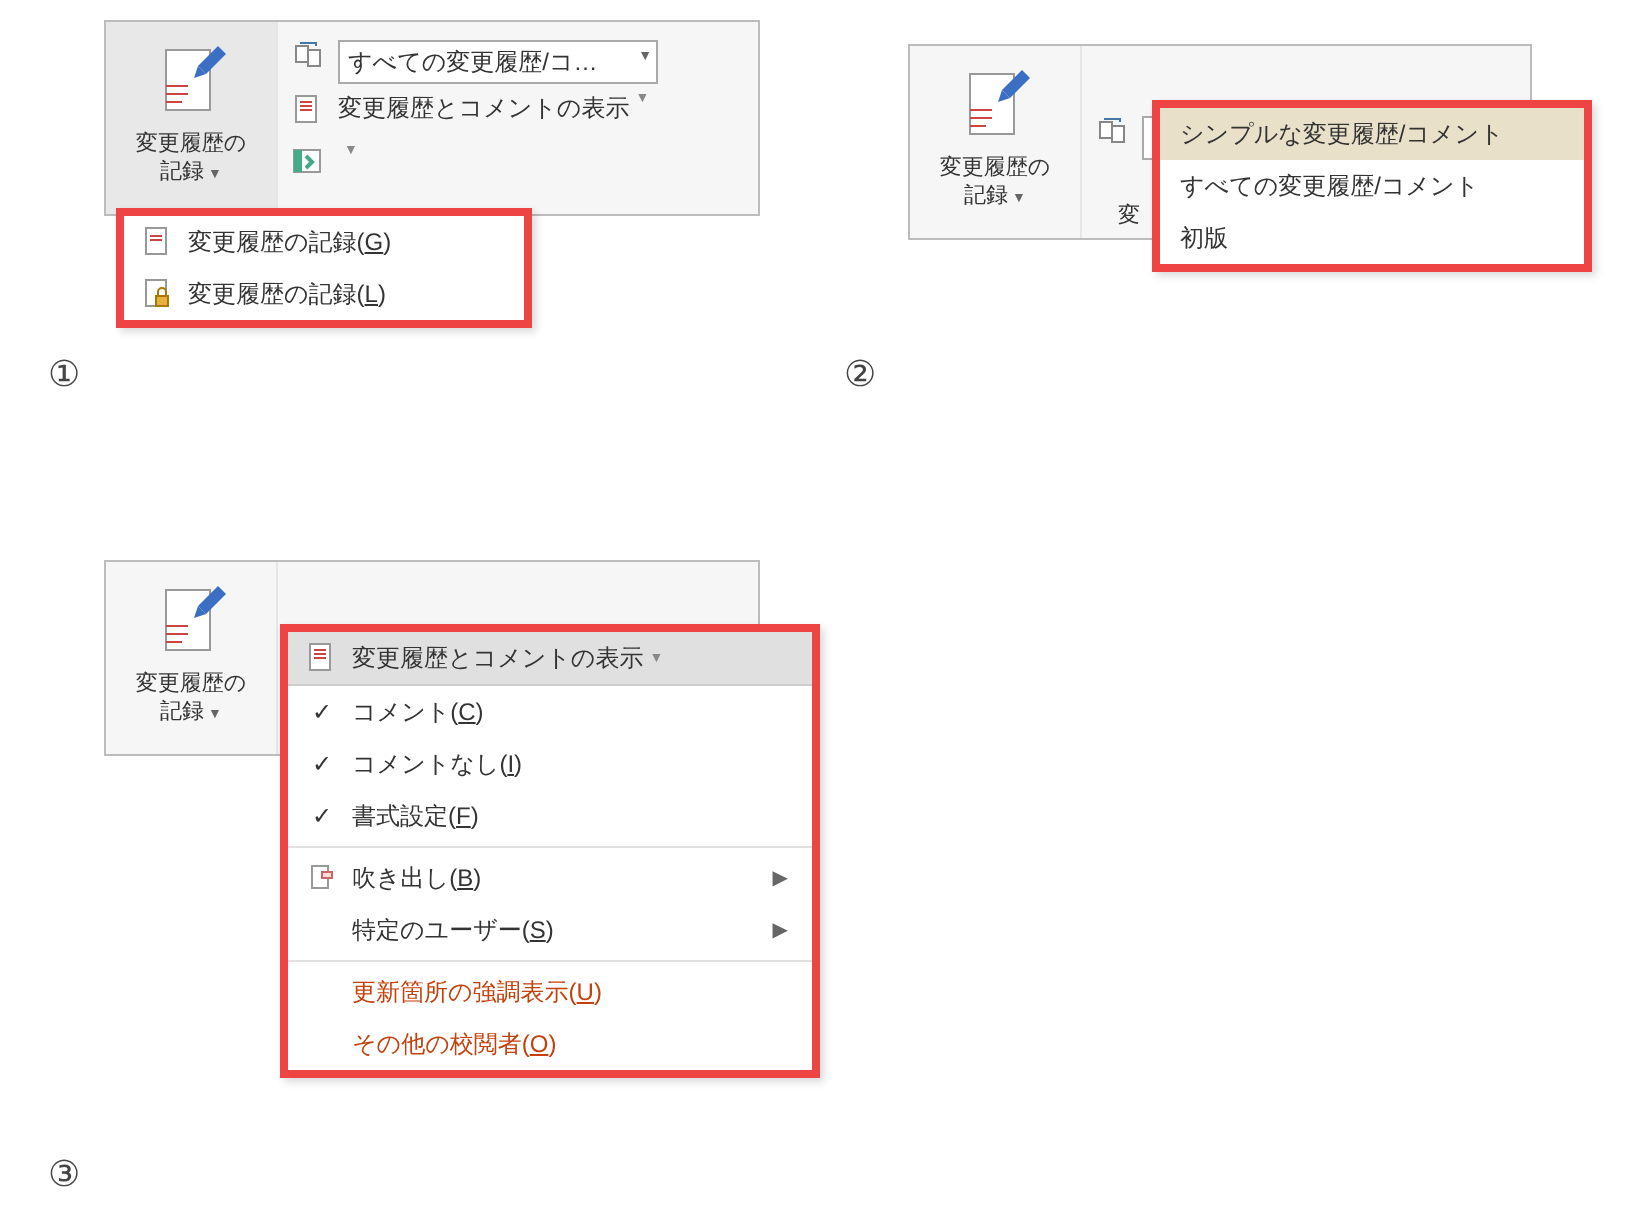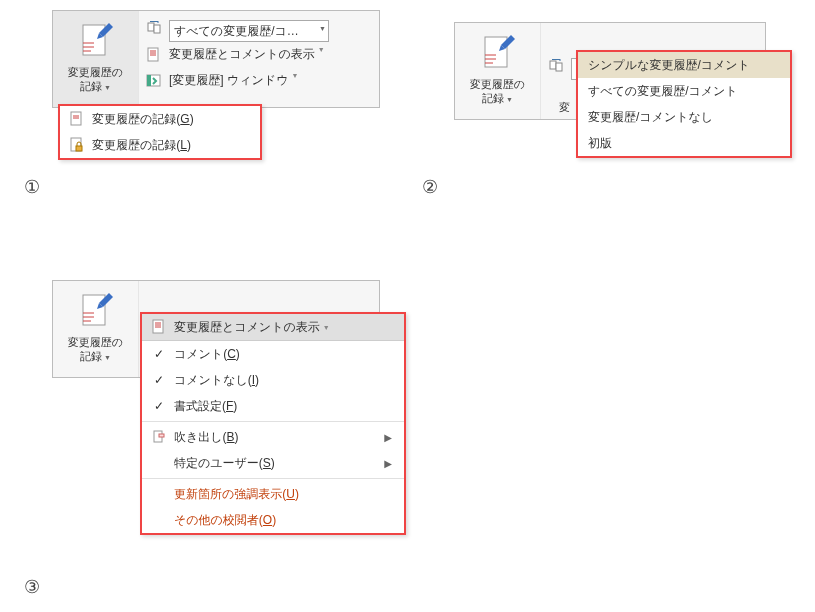--- a/index.html
+++ b/index.html
@@ -8,21 +8,21 @@
   .ribbon{position:absolute;border:1px solid #bcbcbc;background:#f6f6f6;display:flex}
   .track-col{width:85px;display:flex;flex-direction:column;align-items:center;justify-content:center;padding:6px 0}
   .track-col .doc-icon{width:34px;height:40px;margin-bottom:2px}
   .track-col .lbl{text-align:center;font-size:11px;line-height:14px}
   .track-col .lbl .drop{font-size:7px;color:#666;margin-left:2px}
   .opts-col{display:flex;flex-direction:column;justify-content:center;padding:4px 6px;border-left:1px solid #e6e6e6}
   .row{display:flex;align-items:flex-start;height:26px}
   .row .ico{width:18px;height:18px;margin-right:6px;display:flex;align-items:center;justify-content:center}
   .combo{min-width:150px;height:20px;border:1px solid #aaa;background:#fff;display:flex;align-items:center;padding:0 4px;position:relative}
   .combo .cd{position:absolute;right:2px;top:4px;font-size:7px;color:#666}
-  .menu{position:absolute;border:2px solid #ef4444;background:#fff;box-shadow:2px 2px 4px rgba(0,0,0,0.15)}
+  .menu{position:absolute;border:4px solid #ef4444;background:#fff;box-shadow:2px 2px 4px rgba(0,0,0,0.15)}
   .menu .mrow{display:flex;align-items:center;height:26px;padding:0 12px 0 6px}
   .menu .mrow .mico{width:22px;display:flex;justify-content:center}
   .menu .mrow .mtx{padding-left:4px}
   .menu .mrow.sel{background:#e8e0c9}
   .menu .mrow.dis{color:#c2410c}
   .menu .hdr{background:#e0e0e0;border-bottom:1px solid #cdcdcd}
   .menu .sep{height:1px;background:#e0e0e0;margin:2px 0}
   .cd-sm{font-size:7px;color:#888;margin-left:3px}
   .chevR{font-size:10px;color:#666;margin-left:auto}
   
@@ -79,21 +79,20 @@
       <span class="cd-sm">▼</span>
     </div>
     <div class="row">
       <div class="ico">
         <svg width="16" height="16">
               <rect x="1" y="2" width="13" height="11" fill="#fff" stroke="#999"></rect>
               <rect x="1" y="2" width="4" height="11" fill="#4a8"></rect>
               <path d="M7 5 L10 8 L7 11" fill="none" stroke="#4a8" stroke-width="2"></path>
             </svg>
       </div>
-      <span>[変更履歴] ウィンドウ</span>
       <span class="cd-sm">▼</span>
     </div>
   </div>
 </div>
 
 <div class="menu" style="left:58px;top:104px;width:200px">
   <div class="mrow">
     <div class="mico">
       <svg width="16" height="16">
             <rect x="2" y="1" width="10" height="13" fill="#fff" stroke="#999"></rect>
@@ -152,23 +151,20 @@
 </div>
 
 <div class="menu" style="left:576px;top:50px;width:212px">
   <div class="mrow sel">
         <span class="mtx">シンプルな変更履歴/コメント</span>
       </div>
   <div class="mrow">
         <span class="mtx">すべての変更履歴/コメント</span>
       </div>
   <div class="mrow">
-        <span class="mtx">変更履歴/コメントなし</span>
-      </div>
-  <div class="mrow">
         <span class="mtx">初版</span>
       </div>
 </div>
 
 <div class="ribbon" style="left:52px;top:280px;width:326px;height:96px">
   <div class="track-col">
     <div class="doc-icon">
       <svg viewBox="0 0 34 40">
             <rect x="4" y="2" width="22" height="30" fill="#fff" stroke="#999"></rect>
             <path d="M4 28 L12 28 M4 24 L15 24 M4 20 L15 20" stroke="#c44" stroke-width="1"></path>

